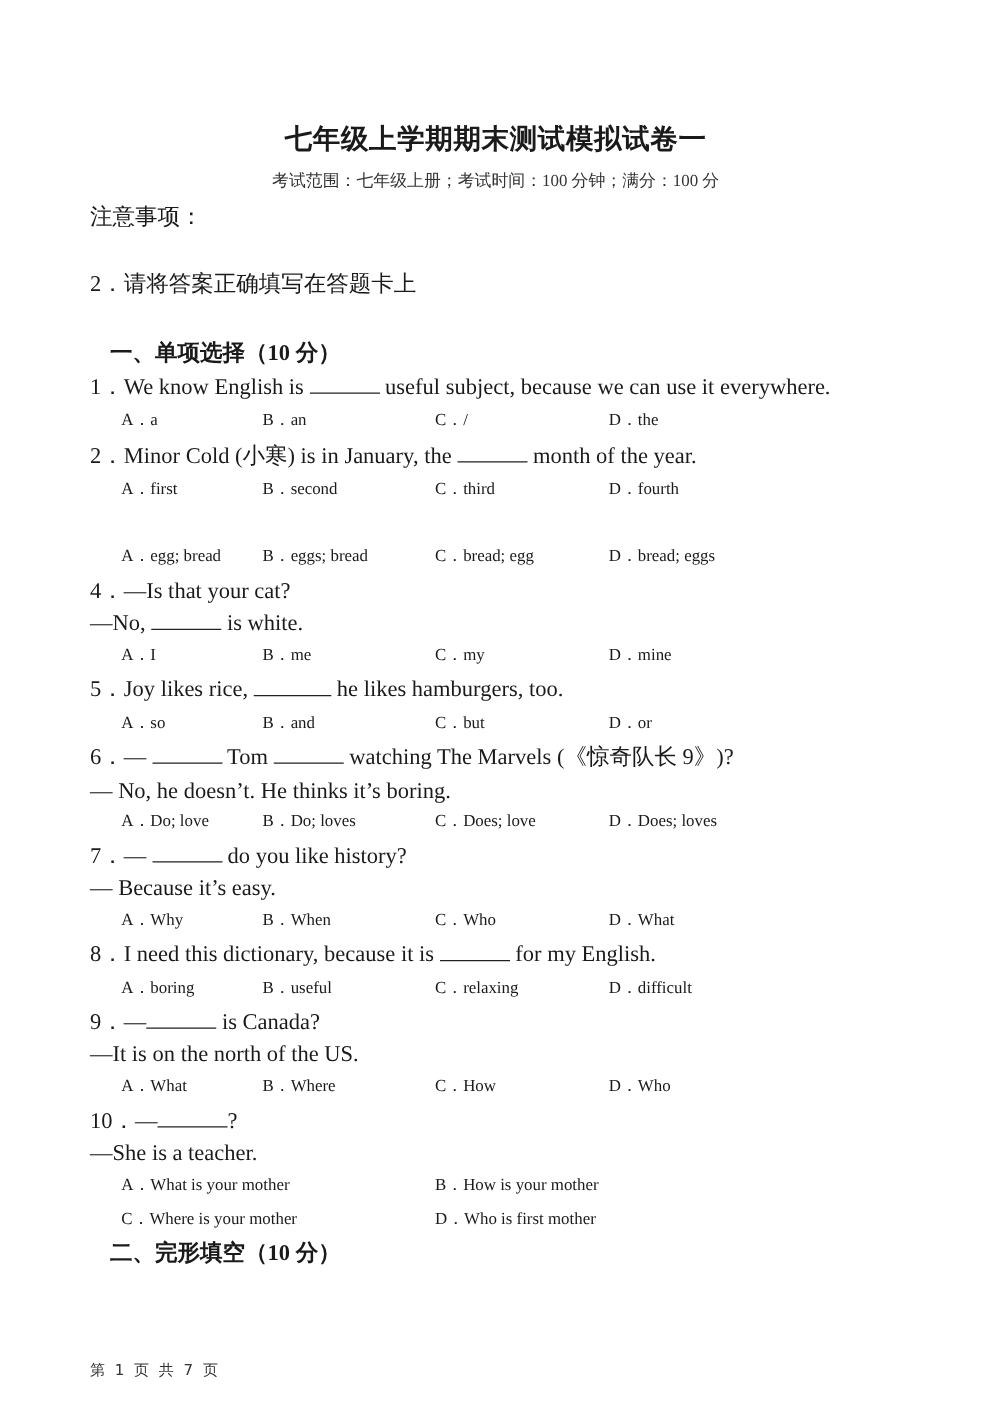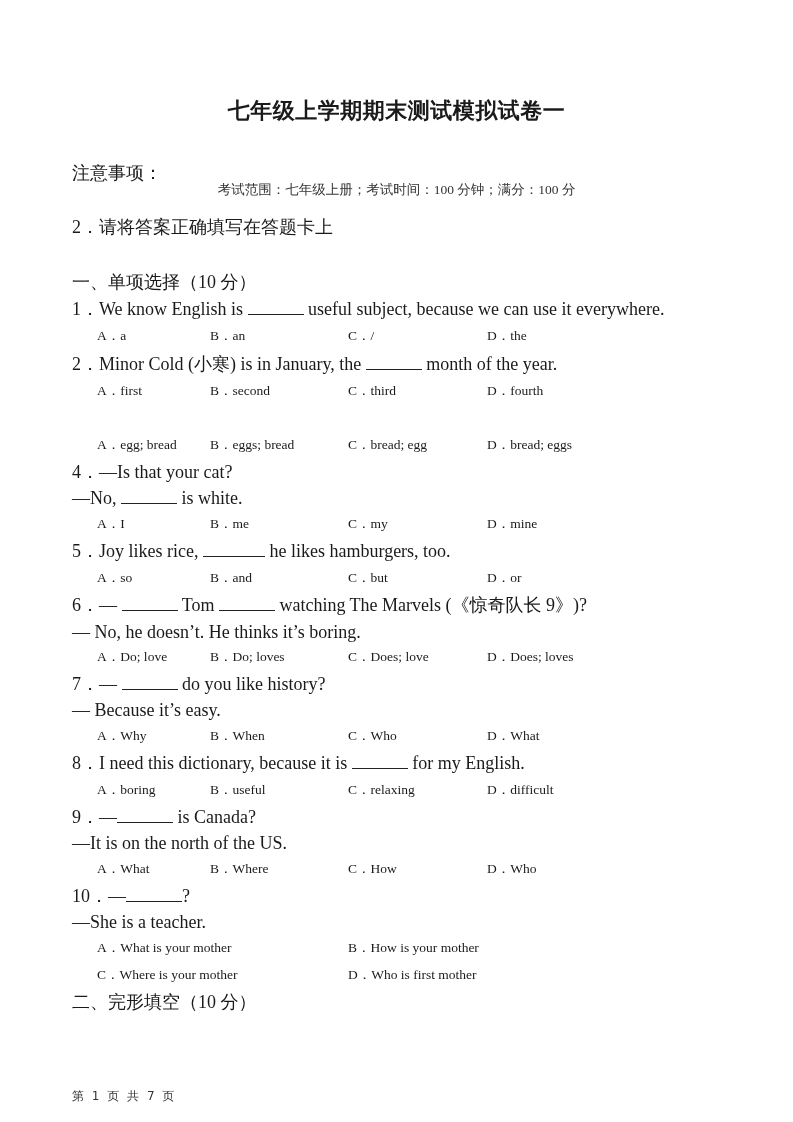--- a/index.html
+++ b/index.html
@@ -9,24 +9,24 @@
     color: #1a1a1a;
   }
   .page { position: absolute; left: 0; top: 0; width: 793px; height: 1122px; }
   .title {
     position: absolute; top: 96px; left: 0; width: 793px; text-align: center;
     font-size: 22px; font-weight: bold; letter-spacing: 0.5px;
     font-family: "DejaVu Serif", "Liberation Serif", serif;
   }
   .subtitle {
     position: absolute; top: 136px; left: 0; width: 793px; text-align: center;
-    font-size: 13.5px; color: #333; margin-top: 45px;
+    font-size: 13.5px; color: #333;
   }
   .line { position: absolute; left: 72px; font-size: 18px; white-space: nowrap; line-height: 18px; }
-  .bold { font-weight: normal; }
+  .bold { font-weight: bold; margin-left: 16px; }
   .center-head { position: absolute; left: 0; width: 793px; text-align: center; font-size: 13.5px; font-weight: bold; line-height: 18px; }
   .opt { position: absolute; font-size: 13.5px; white-space: nowrap; line-height: 18px; }
   .blank { display: inline-block; border-bottom: 1px solid #222; height: 12px; vertical-align: baseline; }
   .footer { position: absolute; left: 72px; top: 1088px; font-size: 12px; color: #333; font-family: "DejaVu Sans", sans-serif; letter-spacing: 2px; }
 </style>
 </head>
 <body>
 
 <div class="page">
 

